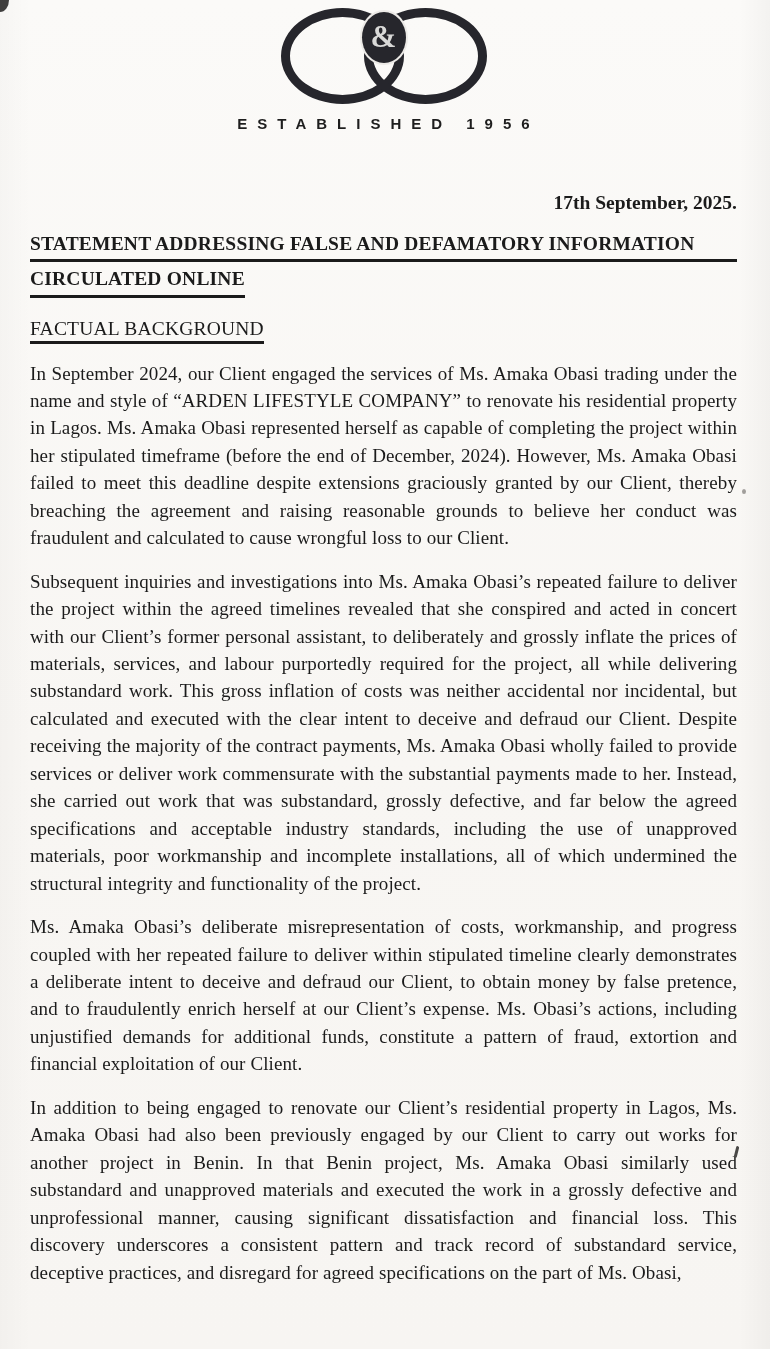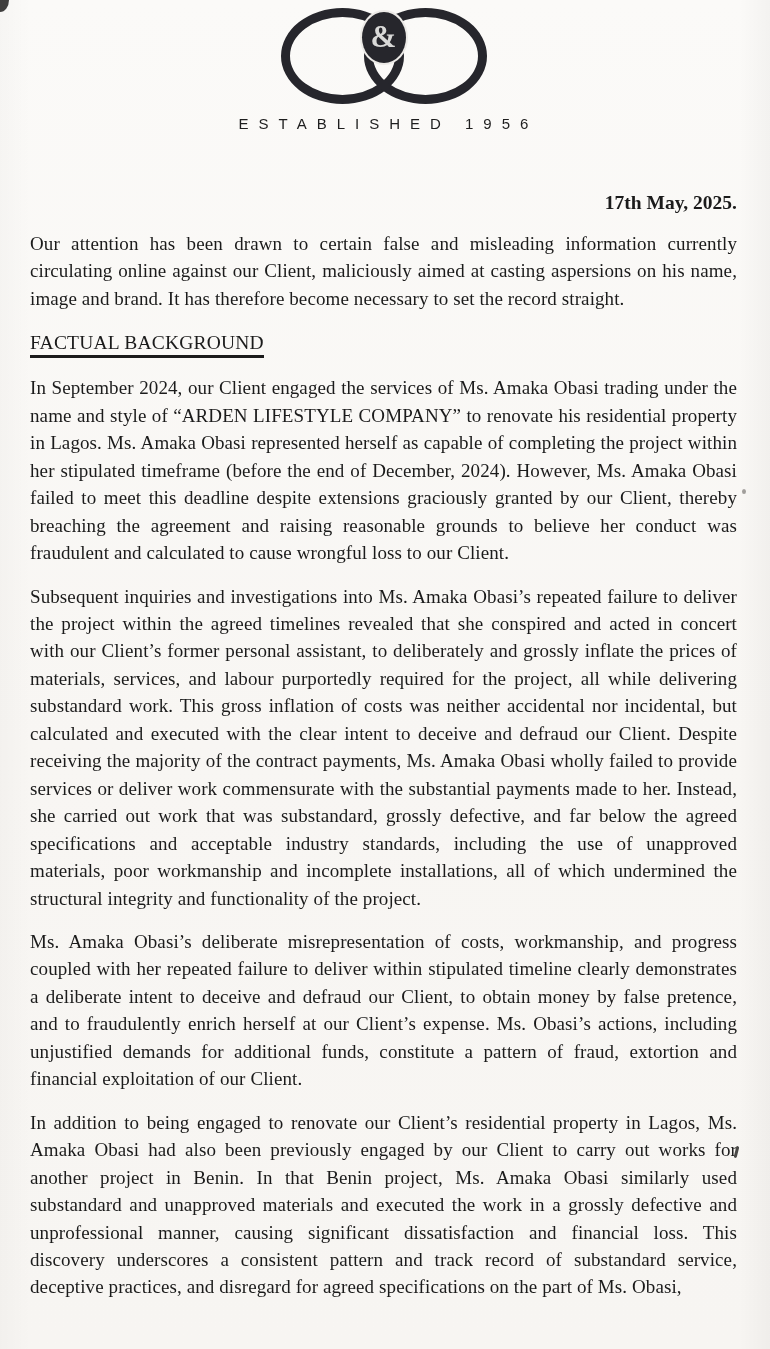--- a/index.html
+++ b/index.html
@@ -58,21 +58,21 @@
     font-size: 31px;
     font-weight: bold;
     line-height: 1;
     transform: translateY(-1px);
   }
   .established {
     margin-top: 11px;
     text-align: center;
     font-family: "Liberation Sans", "DejaVu Sans", sans-serif;
     font-size: 15px;
-    font-weight: 400;
+    font-weight: 700;
     letter-spacing: 10px;
     padding-left: 10px; 
     color: #1e1e1e;
     white-space: nowrap;
   }
 
   
   .date-line {
     margin-top: 60px;
     text-align: right;
@@ -149,25 +149,28 @@
     <div class="logo">
       <span class="ring ring-left"></span>
       <span class="ring ring-right"></span>
       <span class="amp-oval">
         <span>&amp;</span>
       </span>
     </div>
     <div class="established">ESTABLISHED 1956</div>
   </header>
 
-  <div class="date-line">17th May, 2025.</div>
+  <div class="date-line">17th September, 2025.</div>
+
+  <h1 class="doc-title">
+    <span class="title-line1">STATEMENT ADDRESSING FALSE AND DEFAMATORY INFORMATION</span>
+    <span class="title-line2">CIRCULATED ONLINE</span>
+  </h1>
 
 
-
-  <p class="body-par">Our attention has been drawn to certain false and misleading information currently circulating online against our Client, maliciously aimed at casting aspersions on his name, image and brand. It has therefore become necessary to set the record straight.</p>
 
   <h2 class="section-heading">FACTUAL BACKGROUND</h2>
 
   <p class="body-par"><span>In September 2024, our Client engaged the services of Ms. Amaka Obasi trading under the name and style of </span><span class="inline-bold">“ARDEN LIFESTYLE COMPANY”</span><span> to renovate his residential property in Lagos. Ms. Amaka Obasi represented herself as capable of completing the project within her stipulated timeframe (before the end of December, 2024). However, Ms. Amaka Obasi failed to meet this deadline despite extensions graciously granted by our Client, thereby breaching the agreement and raising reasonable grounds to believe her conduct was fraudulent and calculated to cause wrongful loss to our Client.</span></p>
 
   <p class="body-par">Subsequent inquiries and investigations into Ms. Amaka Obasi’s repeated failure to deliver the project within the agreed timelines revealed that she conspired and acted in concert with our Client’s former personal assistant, to deliberately and grossly inflate the prices of materials, services, and labour purportedly required for the project, all while delivering substandard work. This gross inflation of costs was neither accidental nor incidental, but calculated and executed with the clear intent to deceive and defraud our Client. Despite receiving the majority of the contract payments, Ms. Amaka Obasi wholly failed to provide services or deliver work commensurate with the substantial payments made to her. Instead, she carried out work that was substandard, grossly defective, and far below the agreed specifications and acceptable industry standards, including the use of unapproved materials, poor workmanship and incomplete installations, all of which undermined the structural integrity and functionality of the project.</p>
 
   <p class="body-par">Ms. Amaka Obasi’s deliberate misrepresentation of costs, workmanship, and progress coupled with her repeated failure to deliver within stipulated timeline clearly demonstrates a deliberate intent to deceive and defraud our Client, to obtain money by false pretence, and to fraudulently enrich herself at our Client’s expense. Ms. Obasi’s actions, including unjustified demands for additional funds, constitute a pattern of fraud, extortion and financial exploitation of our Client.</p>
 
   <p class="body-par">In addition to being engaged to renovate our Client’s residential property in Lagos, Ms. Amaka Obasi had also been previously engaged by our Client to carry out works for another project in Benin. In that Benin project, Ms. Amaka Obasi similarly used substandard and unapproved materials and executed the work in a grossly defective and unprofessional manner, causing significant dissatisfaction and financial loss. This discovery underscores a consistent pattern and track record of substandard service, deceptive practices, and disregard for agreed specifications on the part of Ms. Obasi,</p>

